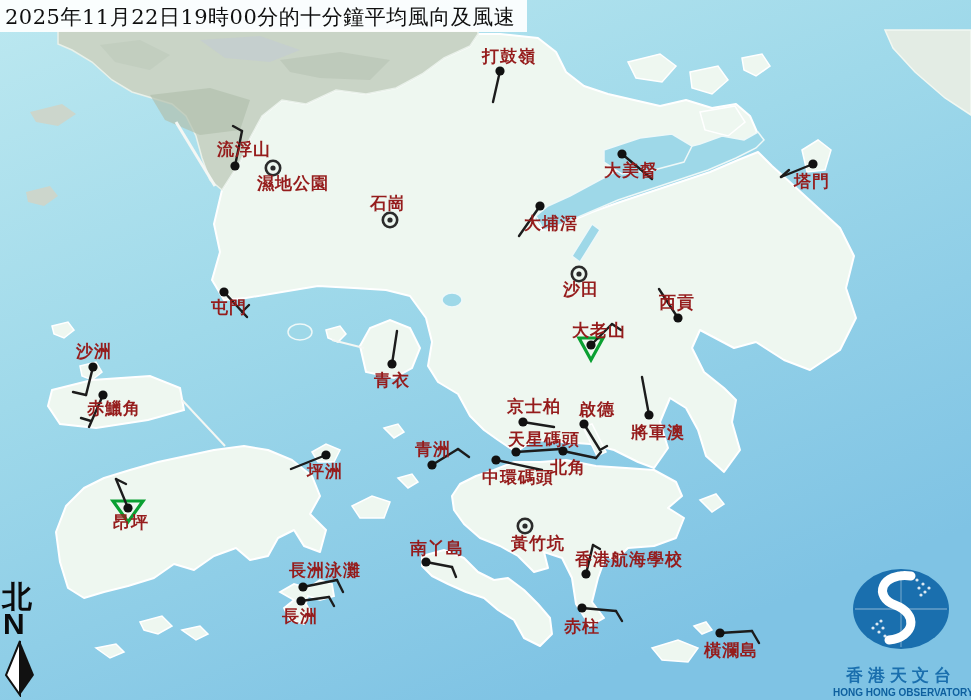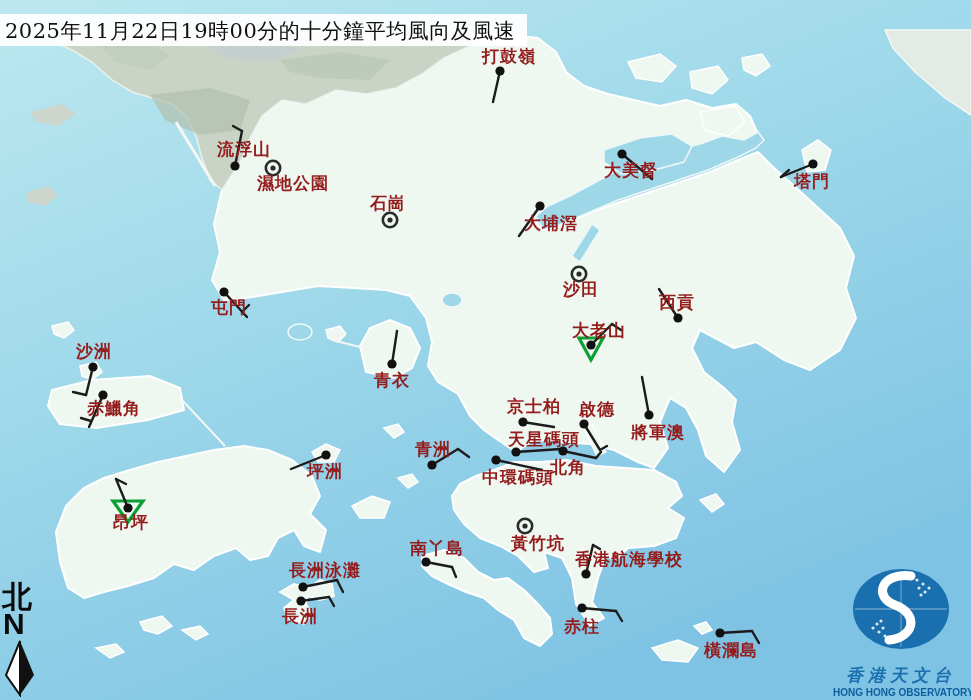--- a/index.html
+++ b/index.html
@@ -1,32 +1,32 @@
 <!DOCTYPE html>
 <html><head>
 <meta charset="utf-8">
 <style>
   html,body{margin:0;padding:0;background:#dfeef2;}
   .stage{position:relative;width:971px;height:700px;overflow:hidden;
          font-family:"DejaVu Serif", serif;}
   .stage svg.map{position:absolute;left:0;top:0;}
-  .titlebar{position:absolute;left:0;top:14px;height:26px;
+  .titlebar{position:absolute;left:0;top:0;height:26px;
             background:rgba(255,255,255,0.93);color:#101010;
             font-size:21px;font-weight:500;letter-spacing:.5px;
             padding:3px 12px 3px 5px;white-space:nowrap;}
   .st-label{font-family:"DejaVu Serif", serif;font-size:17px;font-weight:700;
             letter-spacing:1px;}
   .north{position:absolute;left:2px;top:582px;width:46px;color:#0b0b0b;
          text-align:left;line-height:1;}
   .north .zh{font-size:30px;font-weight:700;font-family:"DejaVu Serif", serif;}
   .north .en{font-size:30px;font-weight:800;font-family:"Liberation Sans", sans-serif;
              margin-top:-3px;margin-left:1px;}
   .logo{position:absolute;right:2px;bottom:2px;width:136px;text-align:center;}
   .logo .zh{color:#1a6fae;font-size:17px;font-weight:700;letter-spacing:5px;
-            margin-top:9px;white-space:nowrap;font-style:italic;}
+            margin-top:9px;white-space:nowrap;}
   .logo .en{color:#0e5f9e;font-size:10px;font-weight:800;letter-spacing:0;
             font-family:"Liberation Sans", sans-serif;white-space:nowrap;}
 </style>
 </head>
 <body>
 
 <div class="stage">
 
   <svg class="map" width="971" height="700" viewBox="0 0 971 700">
     <defs>

